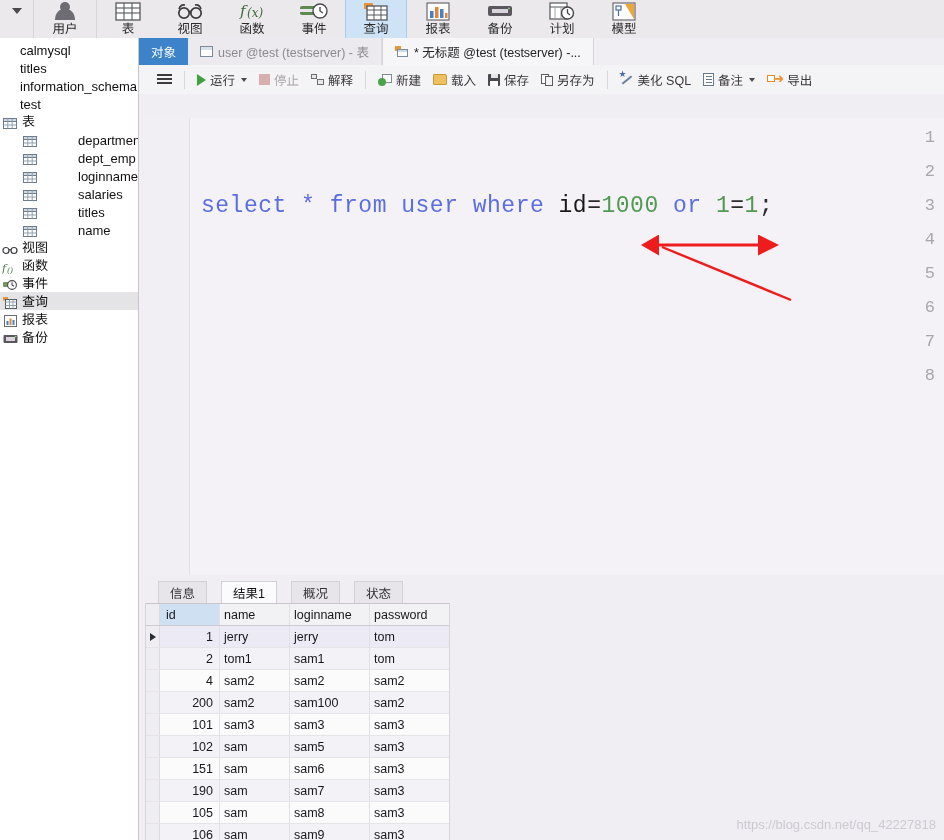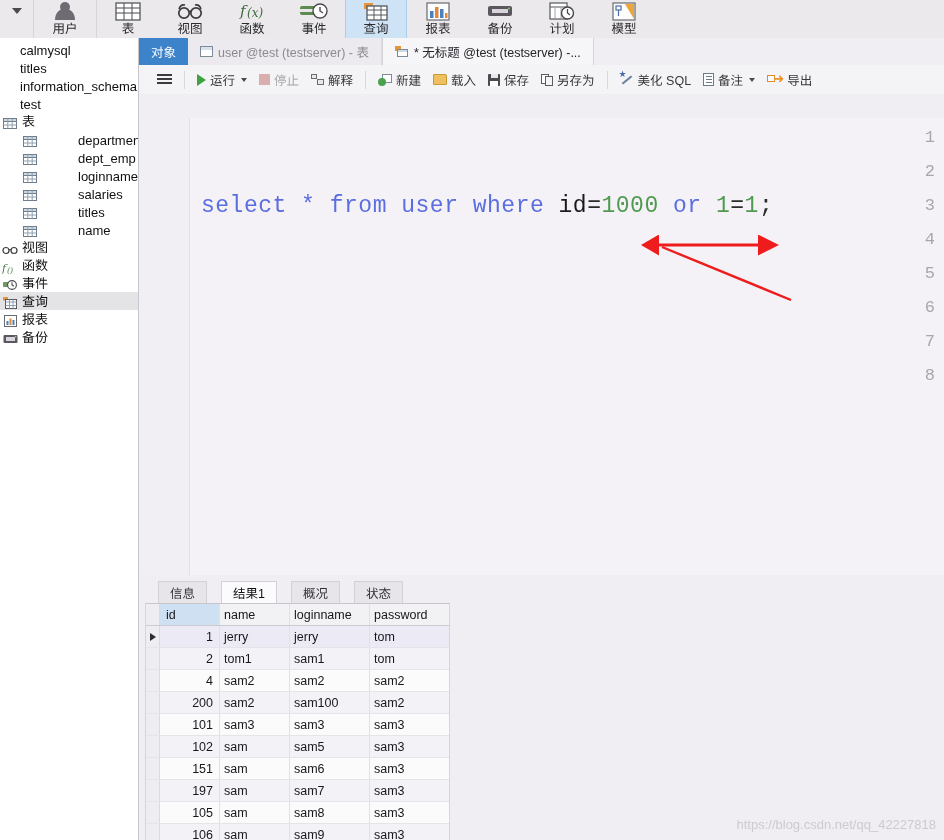--- a/index.html
+++ b/index.html
@@ -826,21 +826,21 @@
             </div>
             <div class="grow">
               <div class="gmark"></div>
               <div class="gc c-id">151</div>
               <div class="gc c-name">sam</div>
               <div class="gc c-login">sam6</div>
               <div class="gc c-pass">sam3</div>
             </div>
             <div class="grow alt">
               <div class="gmark"></div>
-              <div class="gc c-id">197</div>
+              <div class="gc c-id">190</div>
               <div class="gc c-name">sam</div>
               <div class="gc c-login">sam7</div>
               <div class="gc c-pass">sam3</div>
             </div>
             <div class="grow">
               <div class="gmark"></div>
               <div class="gc c-id">105</div>
               <div class="gc c-name">sam</div>
               <div class="gc c-login">sam8</div>
               <div class="gc c-pass">sam3</div>

